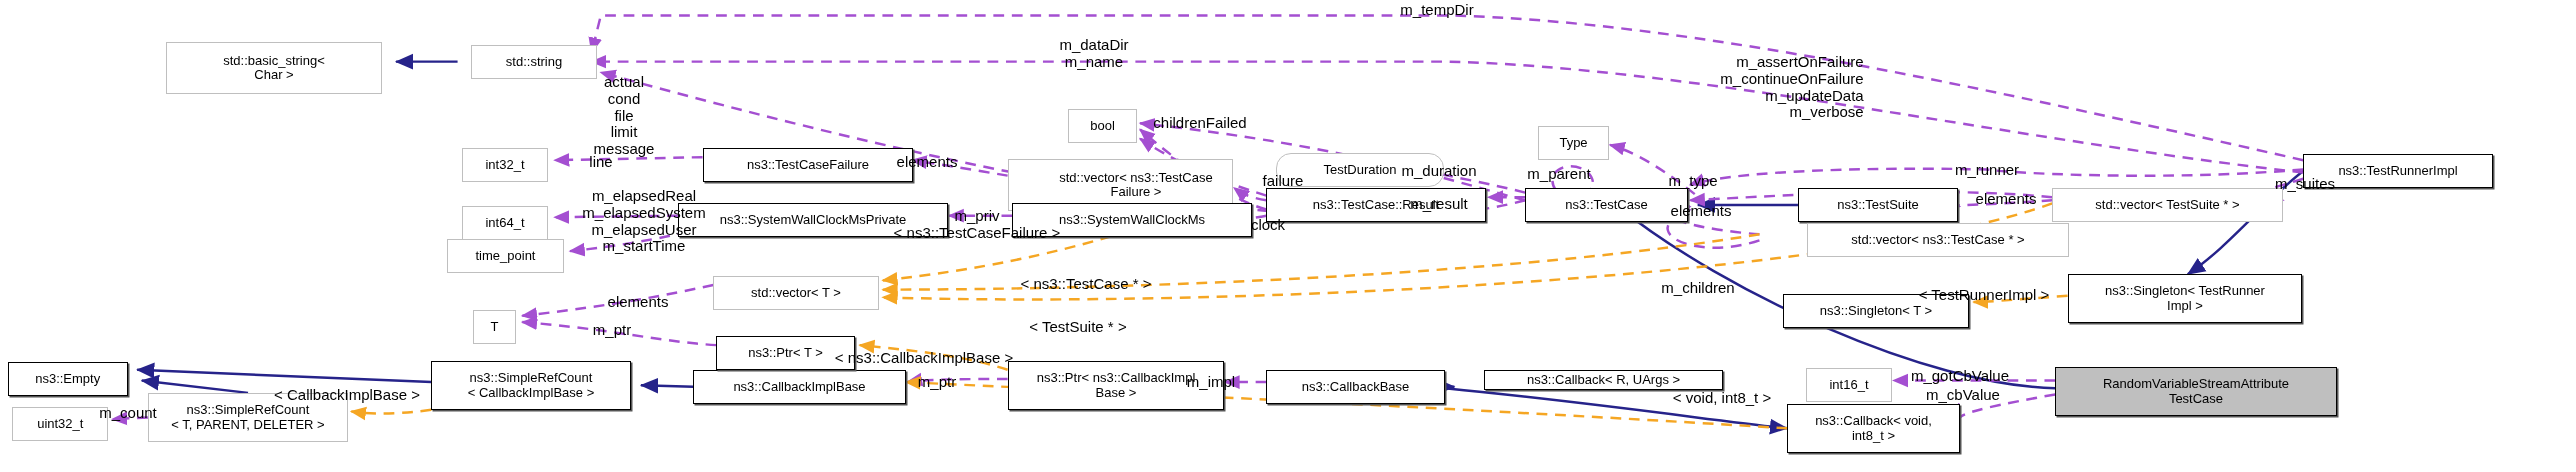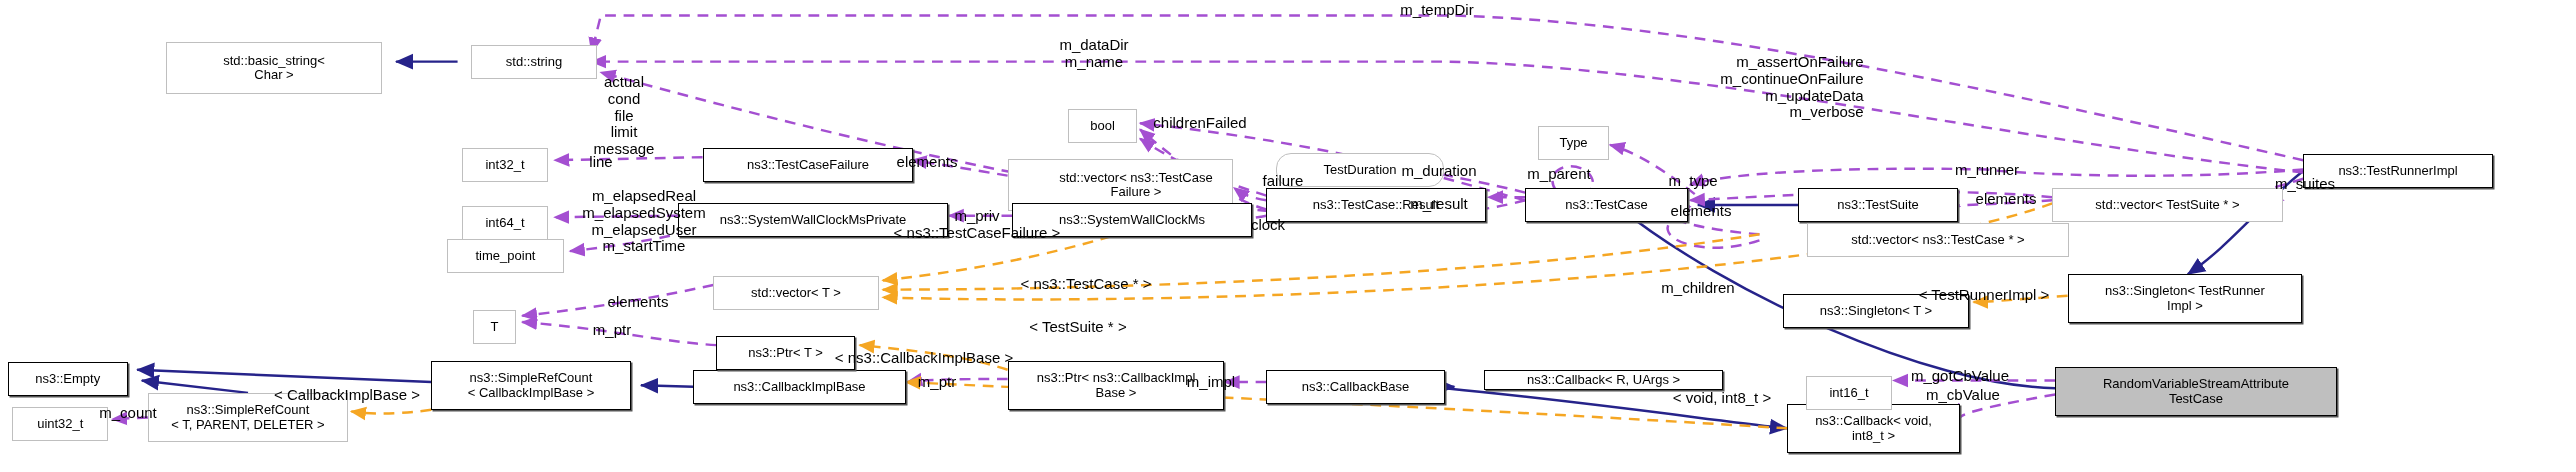--- a/index.html
+++ b/index.html
@@ -136,21 +136,21 @@
       <div class="node-box b-thick" style="left: 1266px; top: 188px; width: 220px; height: 34px;">ns3::TestCase::Result</div>
       <div class="node-box b-thick" style="left: 1266px; top: 370px; width: 179px; height: 34px;">ns3::CallbackBase</div>
       <div class="node-box b-thin" style="left: 1538px; top: 126px; width: 71px; height: 34px;">Type</div>
       <div class="node-box b-thick" style="left: 1525px; top: 188px; width: 163px; height: 34px;">ns3::TestCase</div>
       <div class="node-box b-thick" style="left: 1484px; top: 370px; width: 239px; height: 20px;">ns3::Callback&lt; R, UArgs &gt;</div>
       <div class="node-box b-thick" style="left: 1798px; top: 188px; width: 160px; height: 34px;">ns3::TestSuite</div>
       <div class="node-box b-thin" style="left: 1759px; top: 223px; width: 262px; height: 34px; margin-left: 48px;">std::vector&lt; ns3::TestCase * &gt;</div>
       <div class="node-box b-thick" style="left: 1783px; top: 294px; width: 186px; height: 34px;">ns3::Singleton&lt; T &gt;</div>
       <div class="node-box b-thick" style="left: 1787px; top: 404px; width: 173px; height: 49px;">ns3::Callback&lt; void,
 int8_t &gt;</div>
-      <div class="node-box b-thin" style="left: 1806px; top: 368px; width: 86px; height: 34px; margin-top: 8px;">int16_t</div>
+      <div class="node-box b-thin" style="left: 1806px; top: 368px; width: 86px; height: 34px;">int16_t</div>
       <div class="node-box b-thin" style="left: 2052px; top: 188px; width: 231px; height: 34px;">std::vector&lt; TestSuite * &gt;</div>
       <div class="node-box b-thick" style="left: 2068px; top: 274px; width: 234px; height: 49px;">ns3::Singleton&lt; TestRunner
 Impl &gt;</div>
       <div class="node-box b-current" style="left: 2055px; top: 367px; width: 282px; height: 49px;">RandomVariableStreamAttribute
 TestCase</div>
       <div class="node-box b-thick" style="left: 2303px; top: 154px; width: 190px; height: 34px;">ns3::TestRunnerImpl</div>
     </div>
 
   <div id="edge-labels">
       <div class="edge-label el-center" style="left: 1437px; top: 1.5px;">m_tempDir</div>

